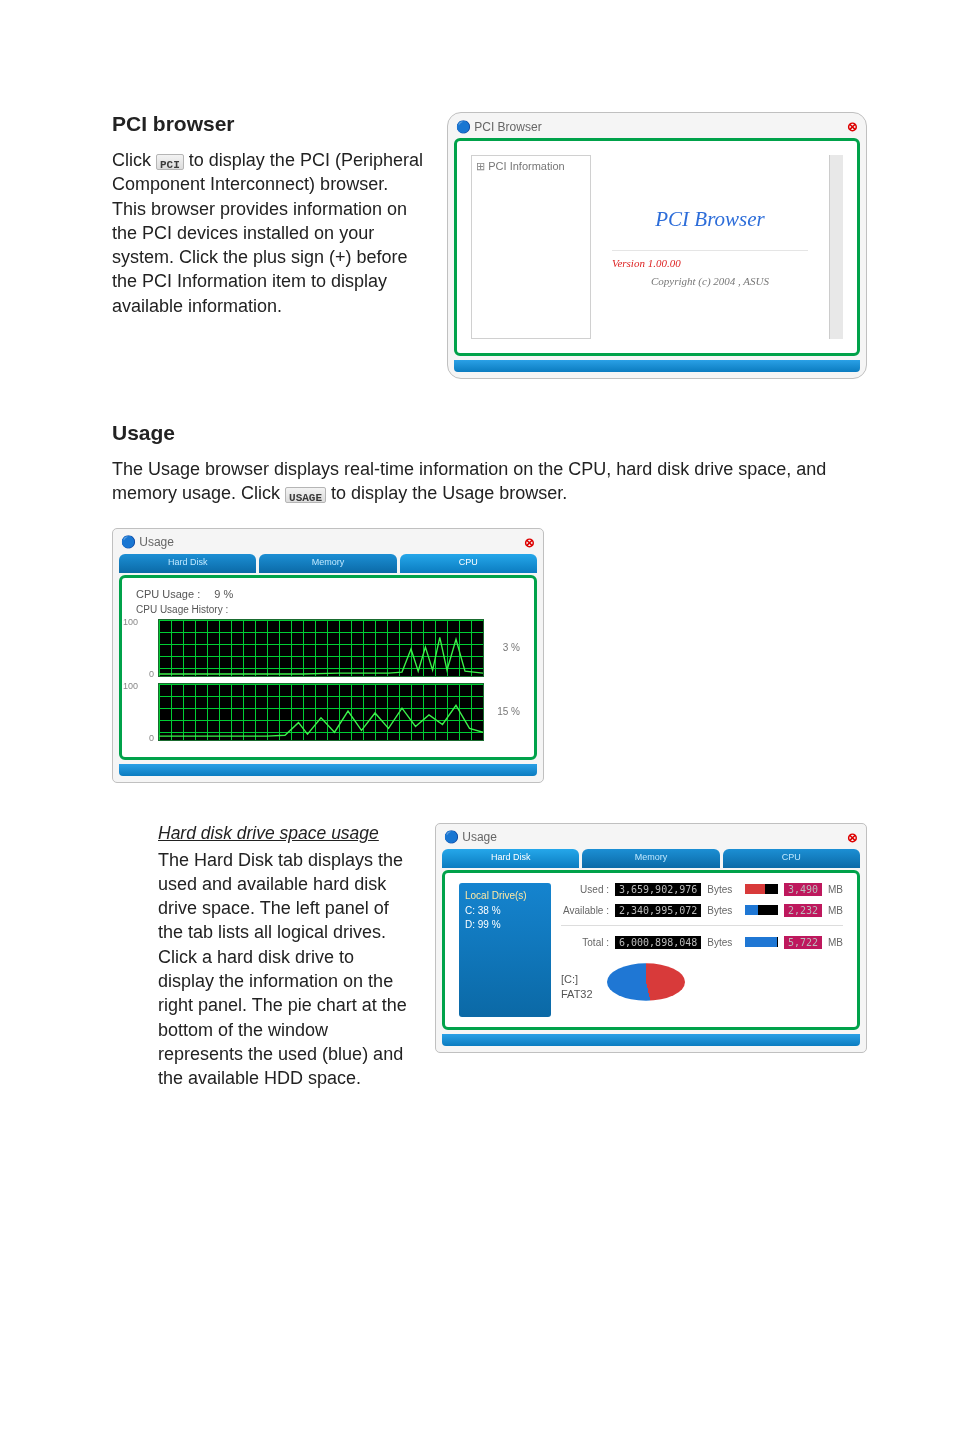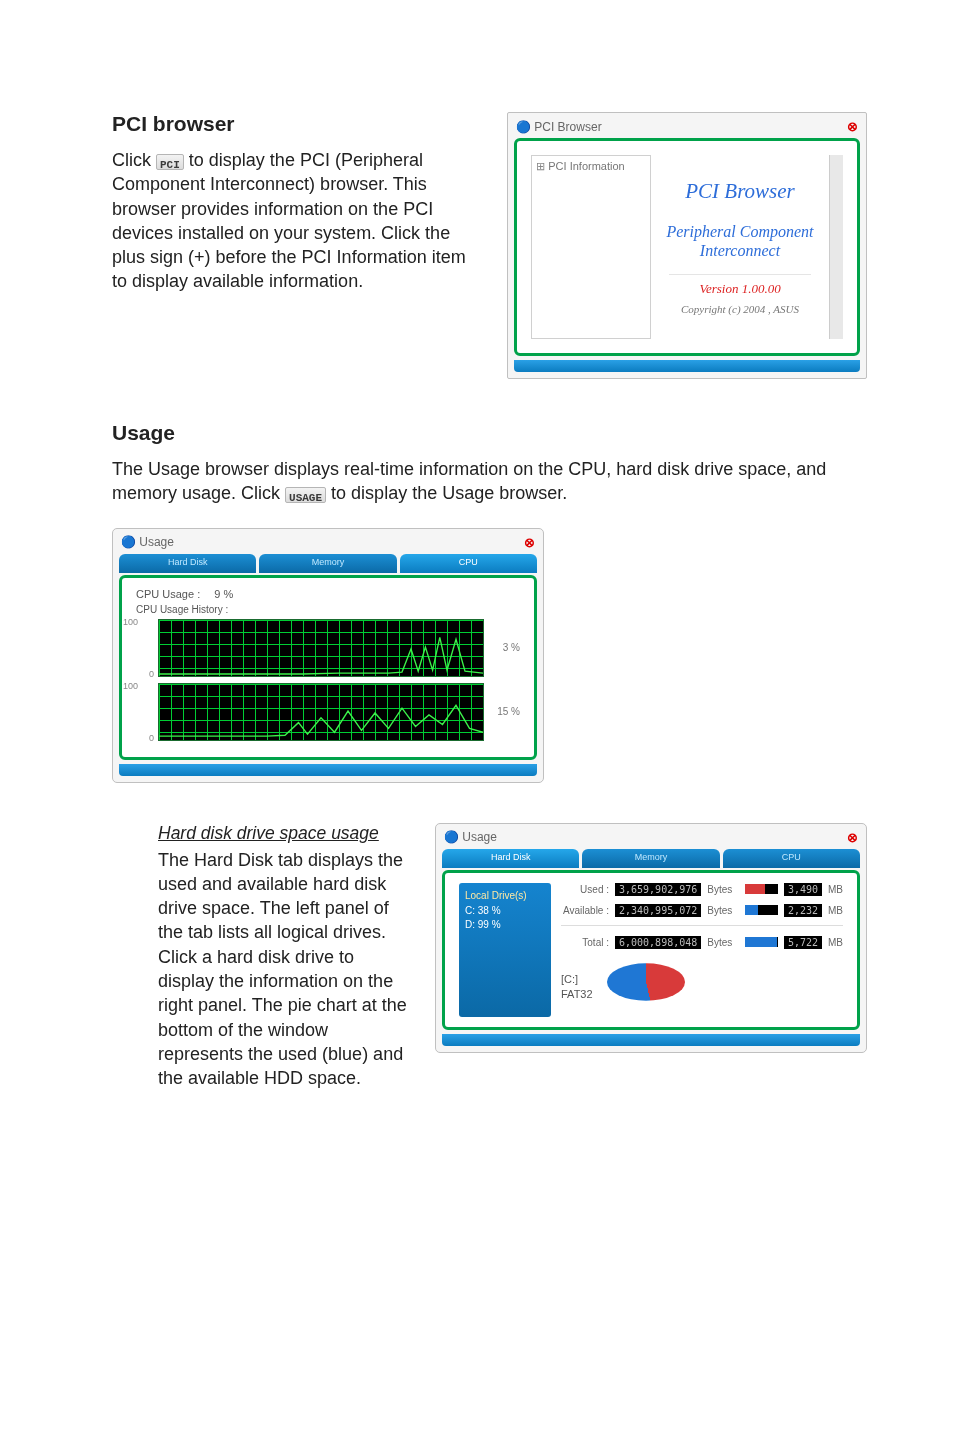--- a/index.html
+++ b/index.html
@@ -11,30 +11,30 @@
   .left-text { flex: 1 1 0; }
   .right-img { flex: 0 0 auto; }
   .inline-btn {
     display: inline-block; background: linear-gradient(#f3f3f3,#dcdcdc);
     border: 1px solid #b5b5b5; border-radius: 2px; padding: 0 3px 1px 3px; height: 16px;
     vertical-align: -2px; line-height: 14px;
   }
   .inline-btn span { font-family: "Courier New", monospace; font-weight: bold; font-size: 11px; color: #3b3b3b; margin-top: 28px; }
 
   
-  .pci-window { width: 360px; border: 1px solid #c0c0c0; border-radius: 2px; background: #f5f5f5; padding: 6px; }
+  .pci-window { width: 420px; border: 1px solid #c0c0c0; border-radius: 14px; background: #f5f5f5; padding: 6px; }
   .pci-titlebar { display: flex; align-items: center; justify-content: space-between; font-size: 12px; color: #666; padding: 0 2px 4px 2px; }
   .close-x { color: #d00; font-weight: bold; font-size: 13px; }
   .pci-body { border: 3px solid #00a24a; border-radius: 6px; background: #fff; display: flex; height: 218px; padding: 14px; gap: 10px; }
   .pci-left { width: 120px; border: 1px solid #d0d0d0; padding: 4px; font-size: 11px; color: #777; background: #fff; }
   .pci-left .tree-item::before { content: "⊞ "; color: #888; }
   .pci-right { flex: 1; display: flex; flex-direction: column; align-items: center; justify-content: center; font-family: "Comic Sans MS", cursive; color: #2d6dd9; }
   .pci-right .t1 { font-size: 21px; font-style: italic; margin-bottom: 18px; }
   .pci-right .t2 { font-size: 16px; font-style: italic; text-align: center; line-height: 1.2; margin-bottom: 14px; }
-  .pci-right .ver { color: #d22; font-size: 13px; font-style: italic; margin-bottom: 6px; border-top: 1px solid #e5e5e5; padding-top: 6px; width: 90%; text-align: center; }
+  .pci-right .ver { color: #d22; font-size: 11px; font-style: italic; margin-bottom: 6px; border-top: 1px solid #e5e5e5; padding-top: 6px; width: 90%; }
   .pci-right .cpr { color: #777; font-size: 11px; font-style: italic; }
   .pci-scroll { width: 14px; background: #e8e8e8; border-left: 1px solid #ccc; }
   .pci-footer { height: 12px; background: linear-gradient(#2aa0e6,#0b7cc0); border-radius: 0 0 4px 4px; margin-top: 4px; }
 
   
   .usage-window { width: 432px; border: 1px solid #c0c0c0; border-radius: 5px; background: #f5f5f5; padding: 6px; }
   .usage-tabs { display: flex; gap: 3px; height: 19px; margin-bottom: 2px; }
   .usage-tab { flex: 1; border-radius: 6px 6px 0 0; font-size: 9px; color: #bfe8ff; background: linear-gradient(#1c8fd4,#0b6aa7); text-align: center; line-height: 16px; }
   .usage-tab.active { background: linear-gradient(#25a7ea,#0b7cc0); color: #fff; }
   .usage-body { border: 3px solid #00a24a; border-radius: 6px; background: #fff; padding: 10px 14px 10px 14px; }
@@ -61,21 +61,21 @@
   .hdd-flex { display: flex; gap: 10px; }
   .hdd-left { width: 92px; background: linear-gradient(#1584cf,#0b69a6); color: #fff; font-size: 10px; padding: 6px; border-radius: 3px; line-height: 1.35; }
   .hdd-left .hl-title { color: #ffe9a3; font-size: 10px; margin-bottom: 2px; }
   .hdd-right { flex: 1; }
   .hdd-row { display: flex; align-items: center; font-size: 10px; color: #666; margin-bottom: 8px; gap: 6px; }
   .hdd-row .lab { width: 48px; text-align: right; }
   .num-box { background: #000; color: #bbb; font-family: monospace; font-size: 10px; padding: 1px 4px; min-width: 78px; text-align: right; }
   .unit { width: 32px; }
   .bar { flex: 1; height: 10px; background: #000; position: relative; }
   .bar .fill { position: absolute; left: 0; top: 0; bottom: 0; }
-  .unit-box { background: #000000; color: #bbb; font-family: monospace; font-size: 10px; padding: 1px 4px; min-width: 36px; text-align: right; }
+  .unit-box { background: #be185d; color: #bbb; font-family: monospace; font-size: 10px; padding: 1px 4px; min-width: 36px; text-align: right; }
   .hdd-sep { border-top: 1px solid #ddd; margin: 6px 0 10px 0; }
   .hdd-pie-row { display: flex; align-items: center; gap: 14px; }
   .fs-label { font-size: 11px; color: #555; line-height: 1.35; }
   .pie { width: 78px; height: 60px; position: relative; }
   .pie .body { width: 78px; height: 50px; border-radius: 50%; background: conic-gradient(#d83a3a 0 170deg, #1f77d4 170deg 360deg); transform: scaleY(0.75); position: absolute; top: 0; }
   .pie .base { width: 78px; height: 50px; border-radius: 50%; background: #0c4e93; transform: scaleY(0.75); position: absolute; top: 8px; z-index: -1; }
 
   .sub-section { display: flex; gap: 22px; margin-top: 22px; }
   .sub-left { flex: 1 1 0; padding-left: 46px; }
   .sub-left h3 { font-size: 17.5px; font-style: italic; text-decoration: underline; font-weight: normal; margin-bottom: 4px; }
@@ -102,21 +102,20 @@
         <div class="pci-titlebar">
           <span>🔵 <span>PCI Browser</span></span>
           <span class="close-x">⊗</span>
         </div>
         <div class="pci-body">
           <div class="pci-left">
             <div class="tree-item">PCI Information</div>
           </div>
           <div class="pci-right">
             <div class="t1">PCI  Browser</div>
-            <div class="t2">Peripheral Component Interconnect</div>
             <div class="ver">Version 1.00.00</div>
             <div class="cpr">Copyright (c) 2004 ,  ASUS</div>
           </div>
           <div class="pci-scroll"></div>
         </div>
         <div class="pci-footer"></div>
       </div>
     </div>
   </div>
 

